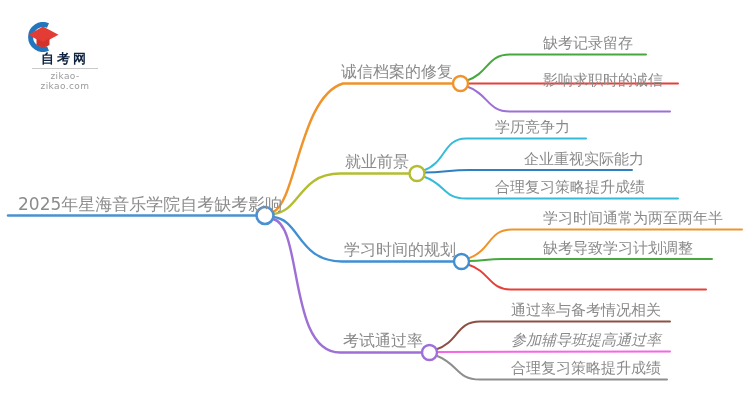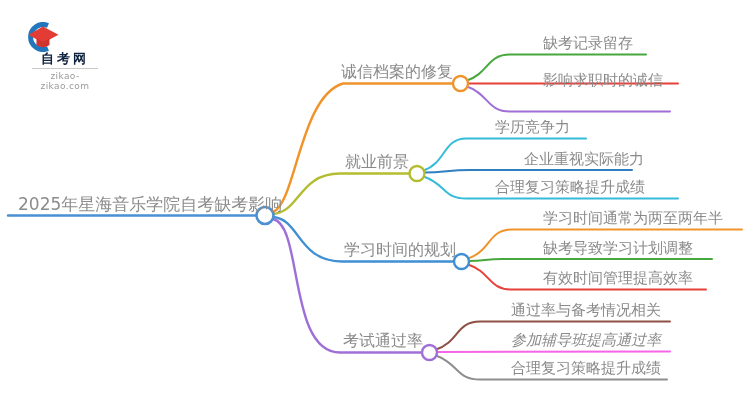--- a/index.html
+++ b/index.html
@@ -93,20 +93,19 @@
   <div class="node-label" style="left:543px;top:62px;margin-top:8px;">影响求职时的诚信</div>
 
   <div class="node-label branch-label" style="left:345px;top:152px;">就业前景</div>
   <div class="node-label" style="left:495px;top:117px;">学历竞争力</div>
   <div class="node-label" style="left:524px;top:149px;">企业重视实际能力</div>
   <div class="node-label" style="left:495px;top:177px;">合理复习策略提升成绩</div>
 
   <div class="node-label branch-label" style="left:344px;top:240px;">学习时间的规划</div>
   <div class="node-label" style="left:543px;top:208px;">学习时间通常为两至两年半</div>
   <div class="node-label" style="left:543px;top:238px;">缺考导致学习计划调整</div>
-  <div class="node-label" style="left:543px;top:268px;">有效时间管理提高效率</div>
 
   <div class="node-label" style="left:511px;top:300px;">通过率与备考情况相关</div>
   <div class="node-label branch-label" style="left:343px;top:331px;">考试通过率</div>
   <div class="node-label" style="left:511px;top:330px;font-style:italic;">参加辅导班提高通过率</div>
   <div class="node-label" style="left:511px;top:358px;">合理复习策略提升成绩</div>
 
 </div>
 
 </body></html>

